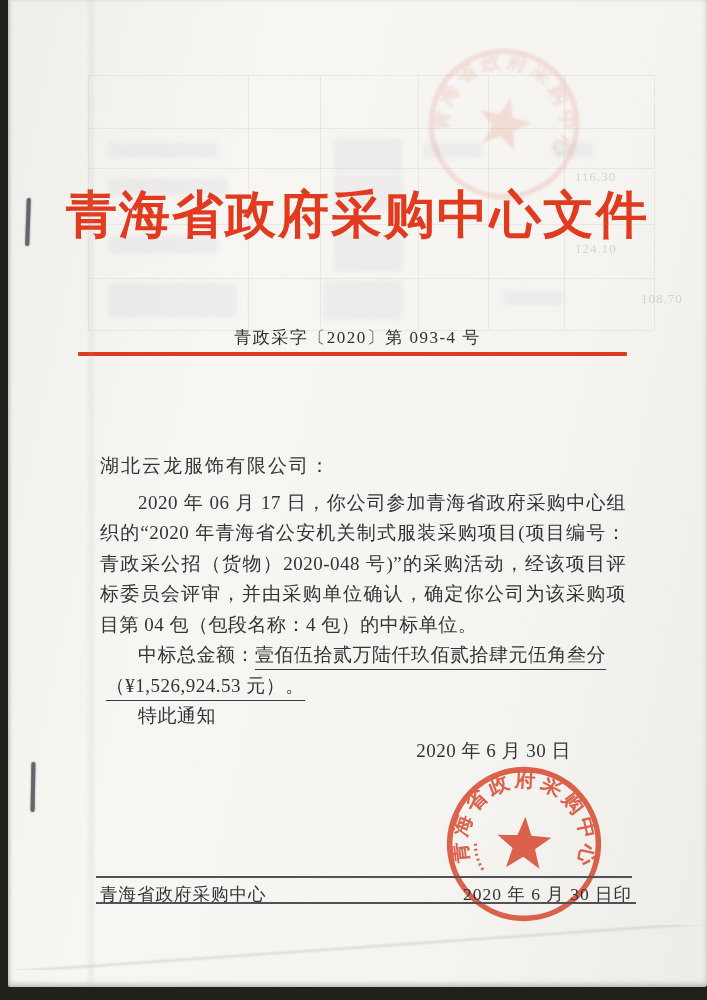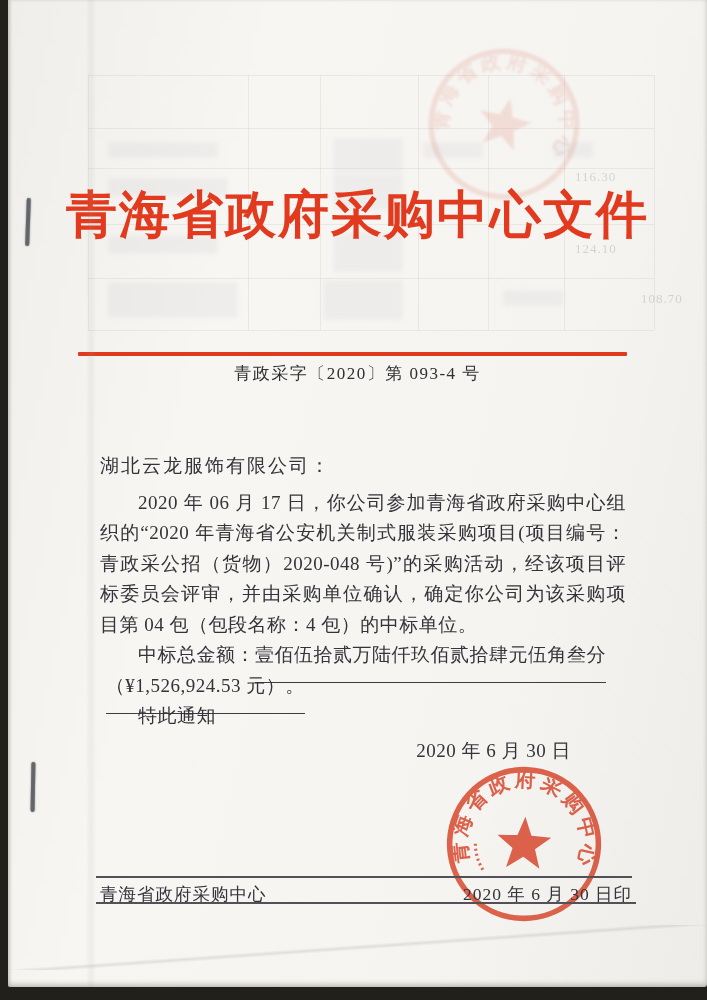--- a/index.html
+++ b/index.html
@@ -51,38 +51,38 @@
     color:#d9553e; opacity:.15; filter:blur(.8px); transform:rotate(14deg);
   }
 
   
   .org-title {
     position:absolute; top:181px; left:0; width:100%; text-align:center;
     font-size:51px; font-weight:900; letter-spacing:2px; color:#e23a1e;
   }
   .doc-number {
     position:absolute; top:326px; left:0; width:100%; text-align:center;
-    font-size:17px; letter-spacing:1.5px; color:#2f2f34;margin-top:36px;
+    font-size:17px; letter-spacing:1.5px; color:#2f2f34;
   }
   .red-rule { position:absolute; top:352px; left:70px; width:549px; height:4px; background:#df3a1d; border-radius:1px; }
 
   .notice-title {
     position:absolute; top:371px; left:0; width:100%; text-align:center;
     font-weight:700; font-size:27px; line-height:36px; letter-spacing:1px; color:#2b2b30;
   }
 
   
   .content {
     position:absolute; top:451px; left:92px; width:526px;
     font-size:19px; line-height:30.5px; letter-spacing:.5px;
     color:#333339; text-align:justify;
   }
   .content p { margin:0; text-indent:2em; }
   .addressee { text-indent:0 !important; margin-bottom:6px !important; letter-spacing:2px; }
-  .u { border-bottom:1.5px solid #3c3c42; padding-bottom:17px; }
+  .u { border-bottom:1.5px solid #3c3c42; padding-bottom:4px; }
   .amount-num-line { text-indent:.3em !important; }
   .date-line { text-indent:0 !important; text-align:right; padding-right:55px; margin-top:4px !important; }
 
   
   .footer-cc { position:absolute; top:849px; left:92px; font-size:17.5px; letter-spacing:1.5px; color:#333339; }
   .footer-rule-1 { position:absolute; top:876px; left:88px; width:536px; border-top:2px solid #515157; }
   .footer-row {
     position:absolute; top:882px; left:92px; width:532px; display:flex;
     justify-content:space-between; font-size:17.5px; letter-spacing:1px; color:#333339;
   }

